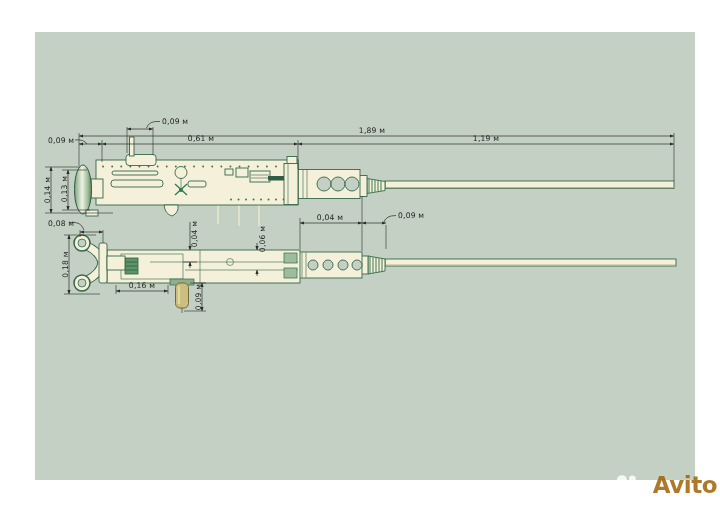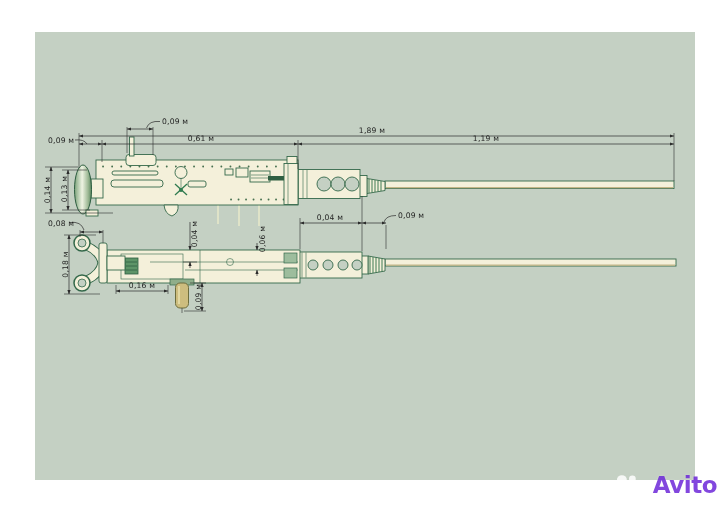--- a/index.html
+++ b/index.html
@@ -8,21 +8,21 @@
   #drawing{position:absolute;left:0;top:0;}
   svg text{fill:#1f1f1f;font-size:7.6px;font-family:"DejaVu Sans", sans-serif;letter-spacing:.2px;}
   .dimline{stroke:#2b2b2b;stroke-width:.7;fill:none;}
   .extline{stroke:#2b2b2b;stroke-width:.6;fill:none;}
   .leader{stroke:#2b2b2b;stroke-width:.7;fill:none;}
   .body{fill:#f4f0da;stroke:#33684a;stroke-width:.9;}
   .thin{stroke:#33684a;stroke-width:.6;fill:none;}
   .holeg{fill:#c4d0c3;stroke:#33684a;stroke-width:.9;}
   #watermark{position:absolute;left:613px;top:468px;width:104px;height:34px;display:flex;
     align-items:center;opacity:.85;}
-  #watermark .brand{color:#6d28d9;font-size:23px;font-weight:bold;letter-spacing:-0.5px;
+  #watermark .brand{color:#a16207;font-size:23px;font-weight:bold;letter-spacing:-0.5px;
     line-height:1;margin-left:14px;text-shadow:0 0 2px rgba(255,255,255,.35);}
 </style>
 </head>
 <body>
 
 <div id="stage">
 <svg id="drawing" width="720" height="509" viewBox="0 0 720 509">
   <defs>
     <marker id="arr" viewBox="0 0 8 8" refX="7.5" refY="4" markerWidth="6.5" markerHeight="6.5" orient="auto-start-reverse">
       <path d="M0,1 L8,4 L0,7 z" fill="#2b2b2b"></path>

